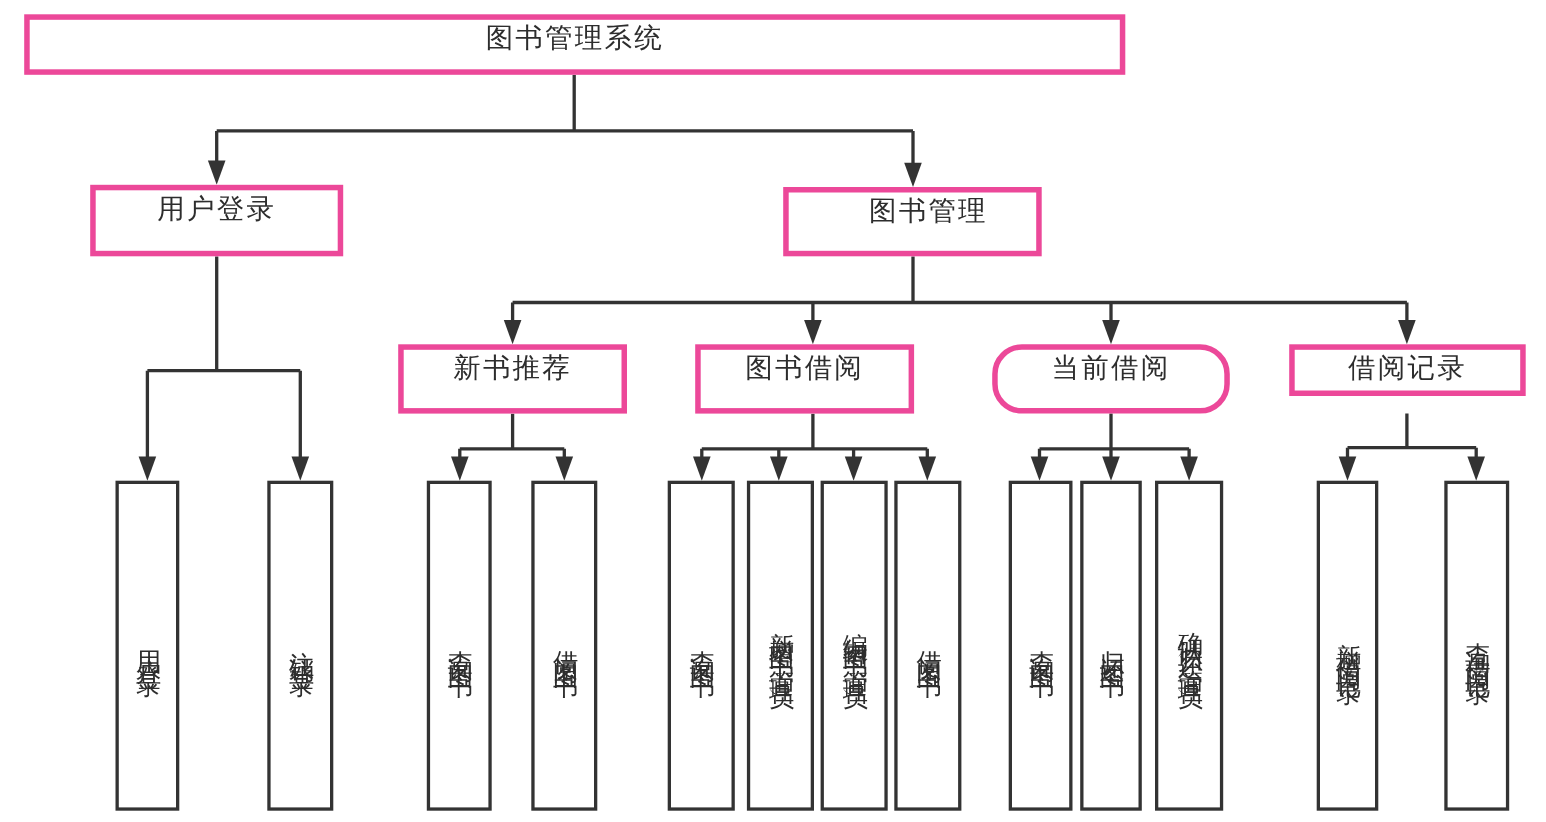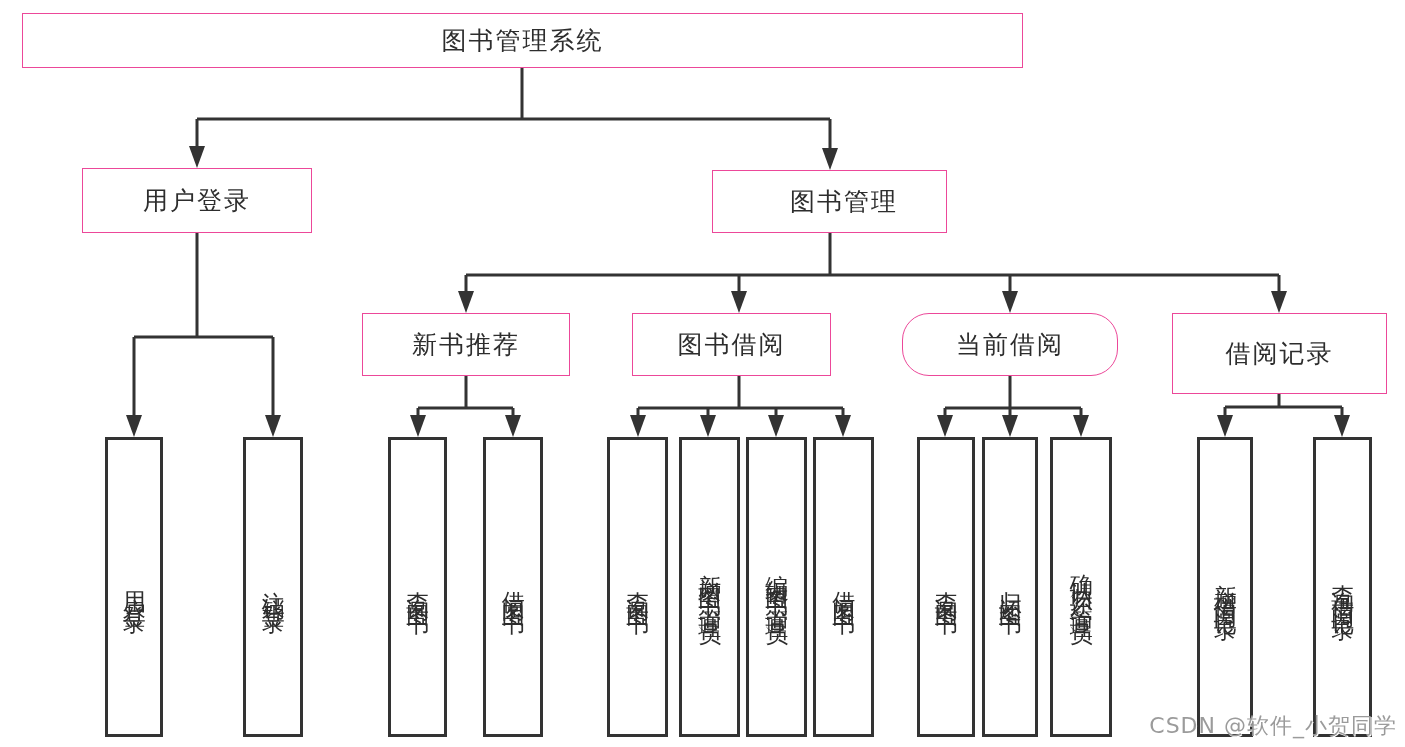--- a/index.html
+++ b/index.html
@@ -12,24 +12,23 @@
     overflow: hidden;
   }
   #connectors {
     position: absolute;
     left: 0; top: 0;
     width: 1405px; height: 747px;
   }
   .hbox {
     position: absolute;
     box-sizing: border-box;
-    border: 1px solid #ec4899;
+    border: 5px solid #ec4899;
     background: #ffffff;
     display: flex;
-    align-items: center;
     justify-content: center;
     font-size: 25px;
     letter-spacing: 2px;
     color: #2d2d2d;
     z-index: 2;
   }
   .vbox {
     position: absolute;
     box-sizing: border-box;
     top: 437px;
@@ -115,21 +114,21 @@
 
   <div class="hbox" style="left:362px; top:313px; width:208px; height:63px;">
     <span>新书推荐</span>
   </div>
   <div class="hbox" style="left:632px; top:313px; width:199px; height:63px;">
     <span>图书借阅</span>
   </div>
   <div class="hbox" style="left:902px; top:313px; width:216px; height:63px;border-radius:27px;">
     <span>当前借阅</span>
   </div>
-  <div class="hbox" style="left:1172px; top:313px; width:215px; height:81px;">
+  <div class="hbox" style="left:1172px; top:313px; width:215px; height:47px;">
     <span>借阅记录</span>
   </div>
 
   <div class="vbox" style="left:105px; width:58px;">
     <span class="vtext">用户登录</span>
   </div>
   <div class="vbox" style="left:243px; width:60px;">
     <span class="vtext">注销登录</span>
   </div>
 
@@ -163,15 +162,14 @@
     <span class="vtext">确认归还（管理员）</span>
   </div>
 
   <div class="vbox" style="left:1197px; width:56px;">
     <span class="vtext">新增借阅记录</span>
   </div>
   <div class="vbox" style="left:1313px; width:59px;">
     <span class="vtext">查询借阅记录</span>
   </div>
 
-  <div id="watermark">CSDN @软件_小贺同学</div>
 
 </div>
 
 </body></html>

